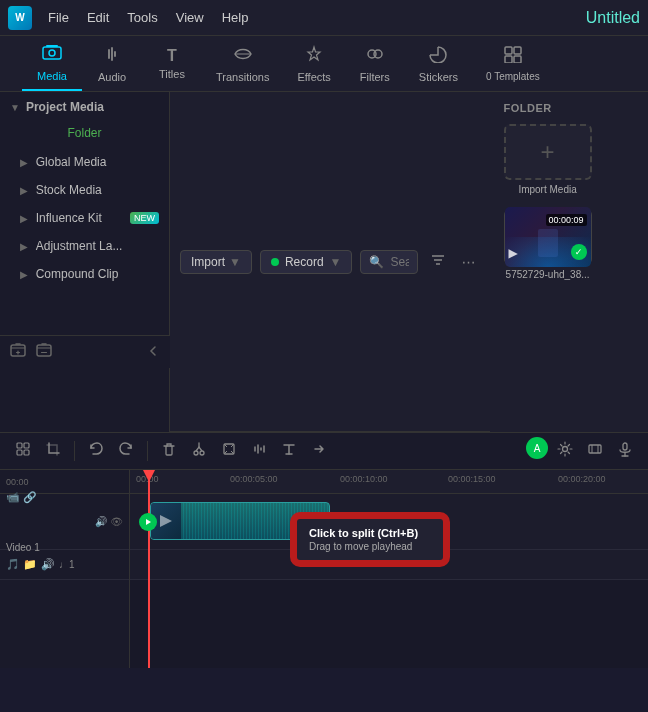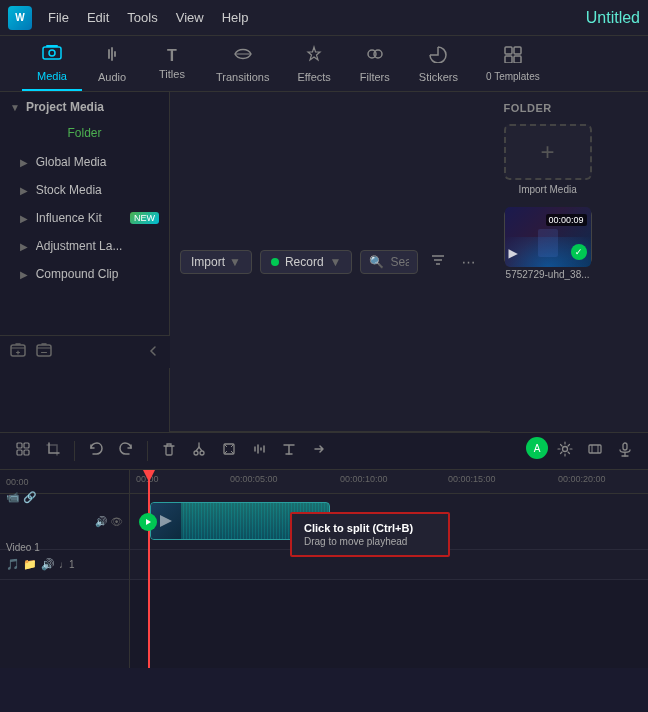--- a/index.html
+++ b/index.html
@@ -326,22 +326,22 @@
         rgba(0,200,200,0.2) 2px, rgba(0,200,200,0.2) 3px
       );
     }
 
     
     .tooltip-box {
       position: absolute;
       left: 160px;
       top: 42px;
       background: #222232;
-      border: 2px solid #b91c1c;
-      border-radius: 2px;
+      border: 7px solid #b91c1c;
+      border-radius: 10px;
       padding: 8px 12px;
       z-index: 20;
       pointer-events: none;
       min-width: 160px;
     }
     .tooltip-title {
       color: #fff;
       font-size: 11px;
       font-weight: 600;
       margin-bottom: 2px;

